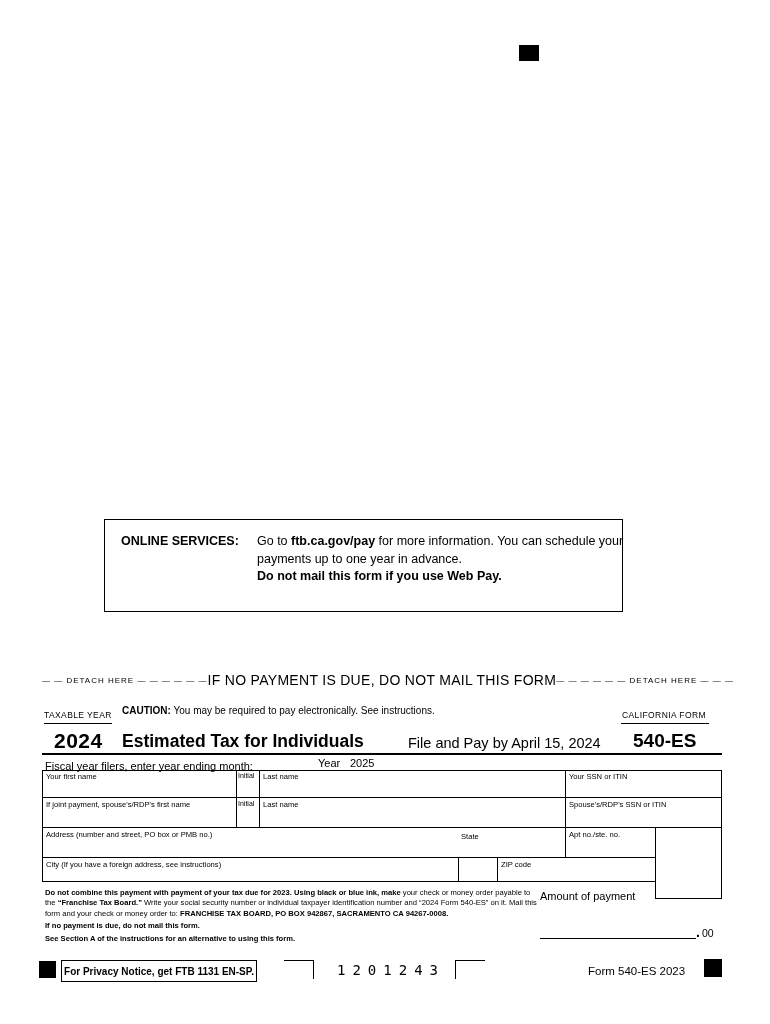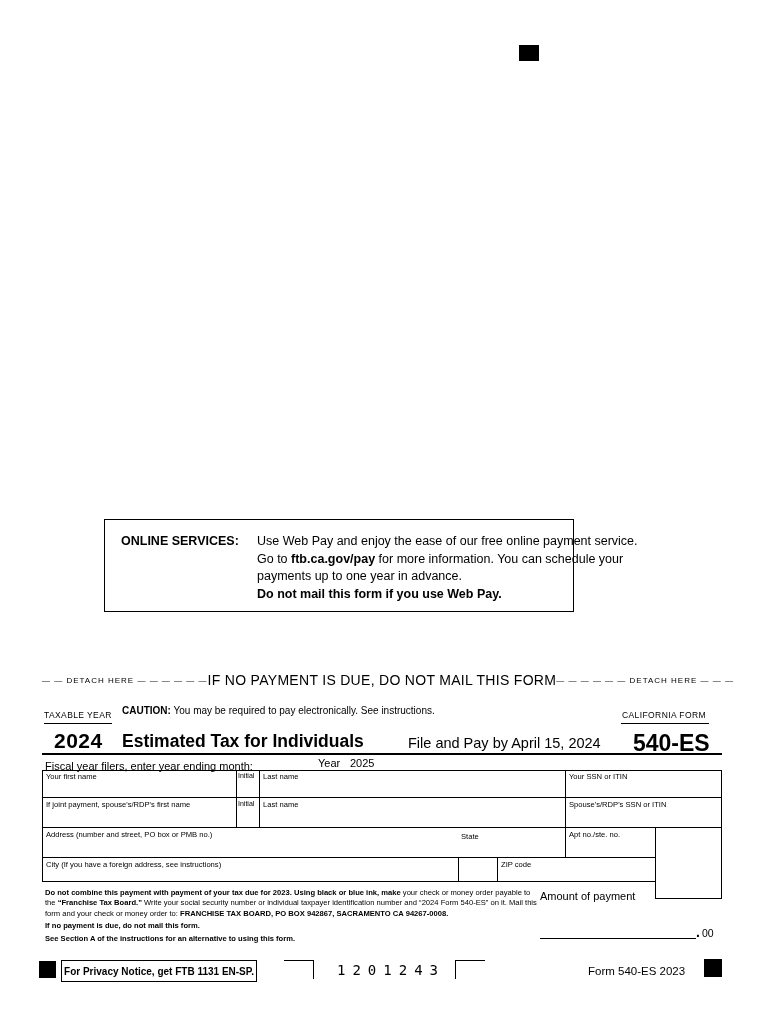--- a/index.html
+++ b/index.html
@@ -6,37 +6,37 @@
   html,body { background:#ffffff; }
   body { font-family:"Liberation Sans", sans-serif; color:#000; }
   .page { position:relative; width:770px; height:1024px; background:#fff; overflow:hidden; }
   .b { font-weight:bold; }
   .line { position:absolute; background:#000; }
   .sq { position:absolute; background:#000; }
 
   .top-title { position:absolute; top:86px; left:0; width:100%; text-align:center;
                font-size:18px; font-weight:bold; letter-spacing:0.2px; }
 
-  .online-box { position:absolute; left:104px; top:519px; width:470px; height:93px;
+  .online-box { position:absolute; left:104px; top:519px; width:519px; height:93px;
                 border:1.5px solid #000; }
   .online-label { position:absolute; left:16px; top:14px; font-size:12.5px; }
   .online-text { position:absolute; left:152px; top:13px; width:400px;
                  font-size:12.5px; line-height:17.5px; }
 
   .detach { position:absolute; left:42px; top:672px; width:680px; display:flex;
             align-items:center; justify-content:space-between; }
   .detach-side { font-size:8px; letter-spacing:1px; white-space:nowrap; }
   .detach-center { font-size:14px; letter-spacing:0.3px; white-space:nowrap; }
 
   .small-cap { position:absolute; font-size:8.5px; letter-spacing:0.4px; }
   .caution { position:absolute; left:122px; top:705px; font-size:10px; }
   .hdr-year { position:absolute; left:54px; top:729px; font-size:21px; font-weight:bold; letter-spacing:0.5px; }
   .hdr-title { position:absolute; left:122px; top:731px; font-size:17.5px; font-weight:bold; }
   .hdr-due { position:absolute; left:408px; top:735px; font-size:14.5px; }
-  .hdr-num { position:absolute; left:633px; top:730px; font-size:23px; font-weight:bold; }
+  .hdr-num { position:absolute; left:633px; top:730px; font-size:19px; font-weight:bold; }
 
   .fiscal-label { position:absolute; left:45px; top:760px; font-size:11px; }
   .fiscal-year-label { position:absolute; left:318px; top:757px; font-size:11px; }
   .fiscal-year-value { position:absolute; left:350px; top:757px; font-size:11px; }
 
   .cell-label { position:absolute; font-size:7.6px; white-space:nowrap; }
   .cell-label.tiny { font-size:7px; }
   .field-cell { position:absolute; background:transparent; }
 
   .payment-box { position:absolute; left:655px; top:827px; width:67px; height:71px;
@@ -66,21 +66,20 @@
 </head>
 <body>
 
 <div class="page">
 
   <div class="sq" style="left:519px;top:45px;width:20px;height:16px;"></div>
 
   <div class="online-box">
     <div class="online-label b">ONLINE SERVICES:</div>
     <div class="online-text">
-      <div>Use Web Pay and enjoy the ease of our free online payment service.</div>
       <div><span>Go to </span><span class="b">ftb.ca.gov/pay</span><span> for more information. You can schedule your payments up to one year in advance.</span></div>
       <div class="b">Do not mail this form if you use Web Pay.</div>
     </div>
   </div>
 
   <div class="detach">
     <span class="detach-side">— — DETACH HERE — — — — — —</span>
     <span class="detach-center">IF NO PAYMENT IS DUE, DO NOT MAIL THIS FORM</span>
     <span class="detach-side">— — — — — — DETACH HERE — — —</span>
   </div>

